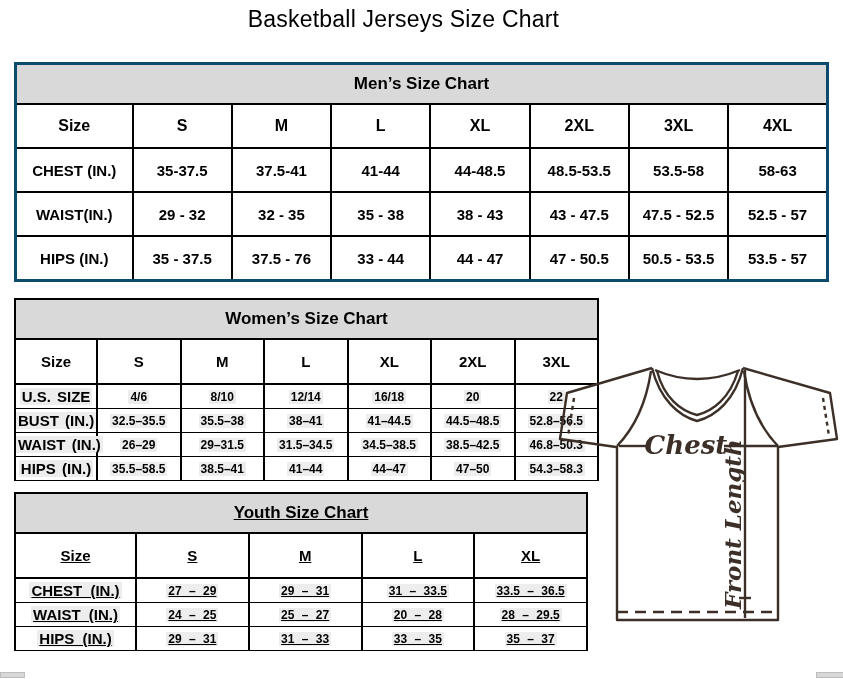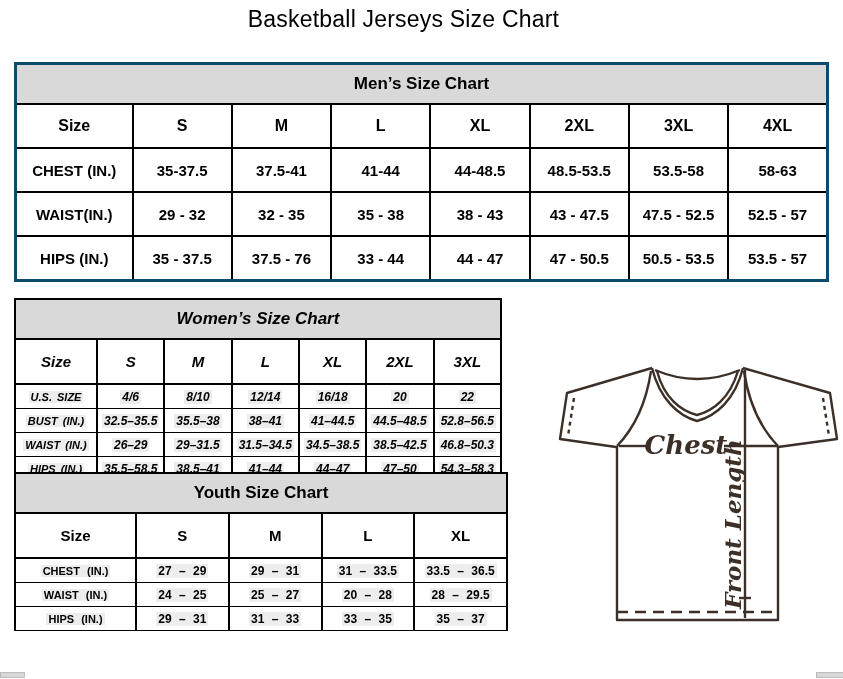--- a/index.html
+++ b/index.html
@@ -15,25 +15,25 @@
   table.tbl th,table.tbl td{
     border:2px solid #000;text-align:center;vertical-align:middle;
     padding:0;font-weight:bold;color:#000;white-space:pre;
   }
   .ttl th{background:#d9d9d9;font-size:17px;height:38px;}
   .hdr th{height:42px;font-size:16px;background:#fff;}
   
   #menTable{left:14px;top:62px;width:815px;border:3px solid #0c4a6e;}
   #menTable .row td{height:42px;font-size:15px;}
   
-  #womenTable{left:14px;top:298px;width:488px;font-style:italic;}
-  #youthTable{left:14px;top:472px;width:494px;}
+  #womenTable{left:14px;top:298px;width:585px;}
+  #youthTable{left:14px;top:492px;width:574px;text-decoration:underline;}
   #womenTable .hdr th,#youthTable .hdr th{height:43px;font-size:15px;}
   tr.sm td{height:23px;font-size:12px;border-width:1px 2px;}
-  tr.sm td.lbl{font-size:11px;}
+  tr.sm td.lbl{font-size:15px;}
   #womenTable td.lbl{word-spacing:2px;}
   #youthTable tr.sm td{word-spacing:4px;}
   .hl{background:#ededed;padding:0 2px;}
   
   #jersey{position:absolute;left:557px;top:358px;}
   .dg{stroke:#3b2f28;stroke-width:2.4;fill:none;stroke-linejoin:round;stroke-linecap:butt;}
   .dg-text{fill:#3b2f28;font-family:"DejaVu Serif","Liberation Serif",serif;font-style:italic;font-weight:bold;}
   
   .stub{position:absolute;bottom:1px;height:4px;background:#d8d8d8;border:1px solid #bdbdbd;}
   #stubL{left:0;width:23px;}

